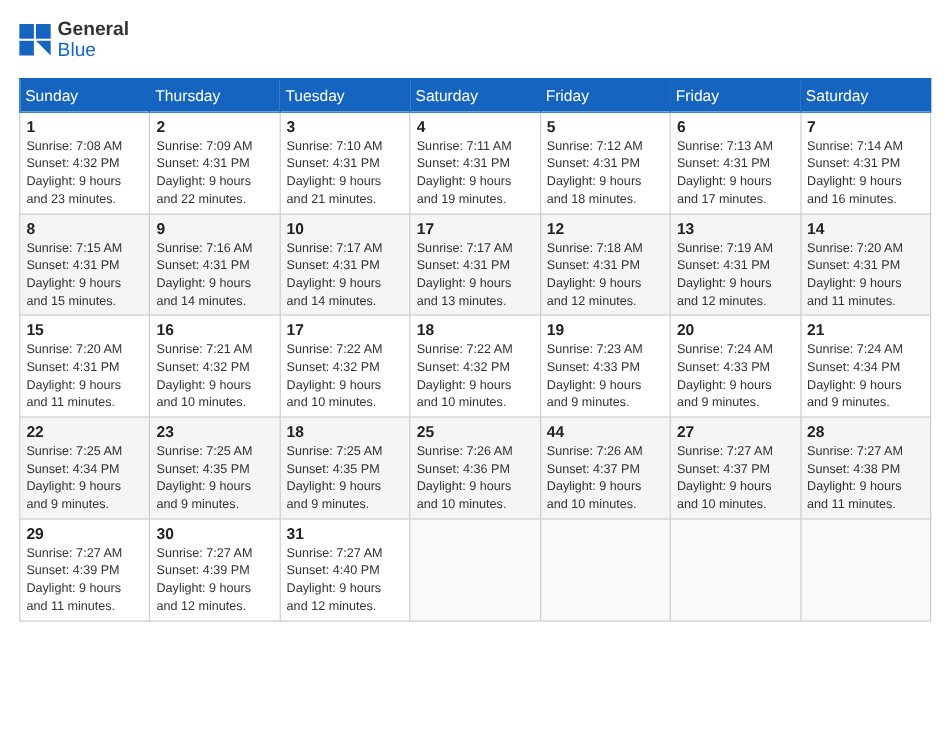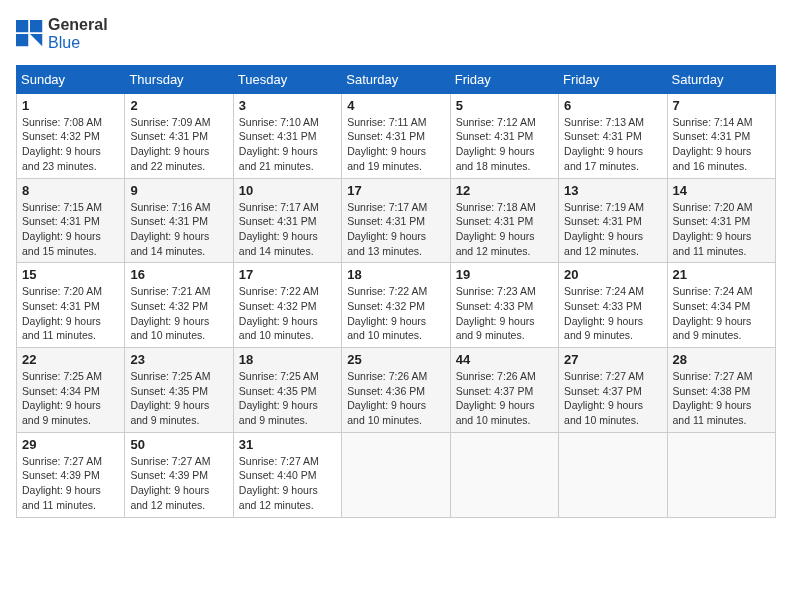--- a/index.html
+++ b/index.html
@@ -229,21 +229,21 @@
         <span class="day-number">28</span>
         <div class="day-info">Sunrise: 7:27 AM<br>Sunset: 4:38 PM<br>Daylight: 9 hours and 11 minutes.</div>
       </td>
       </tr>
       <tr>
         <td>
         <span class="day-number">29</span>
         <div class="day-info">Sunrise: 7:27 AM<br>Sunset: 4:39 PM<br>Daylight: 9 hours and 11 minutes.</div>
       </td>
         <td>
-        <span class="day-number">50</span>
+        <span class="day-number">30</span>
         <div class="day-info">Sunrise: 7:27 AM<br>Sunset: 4:39 PM<br>Daylight: 9 hours and 12 minutes.</div>
       </td>
         <td>
         <span class="day-number">31</span>
         <div class="day-info">Sunrise: 7:27 AM<br>Sunset: 4:40 PM<br>Daylight: 9 hours and 12 minutes.</div>
       </td>
         <td class="empty-cell"></td>
         <td class="empty-cell"></td>
         <td class="empty-cell"></td>
         <td class="empty-cell"></td>

